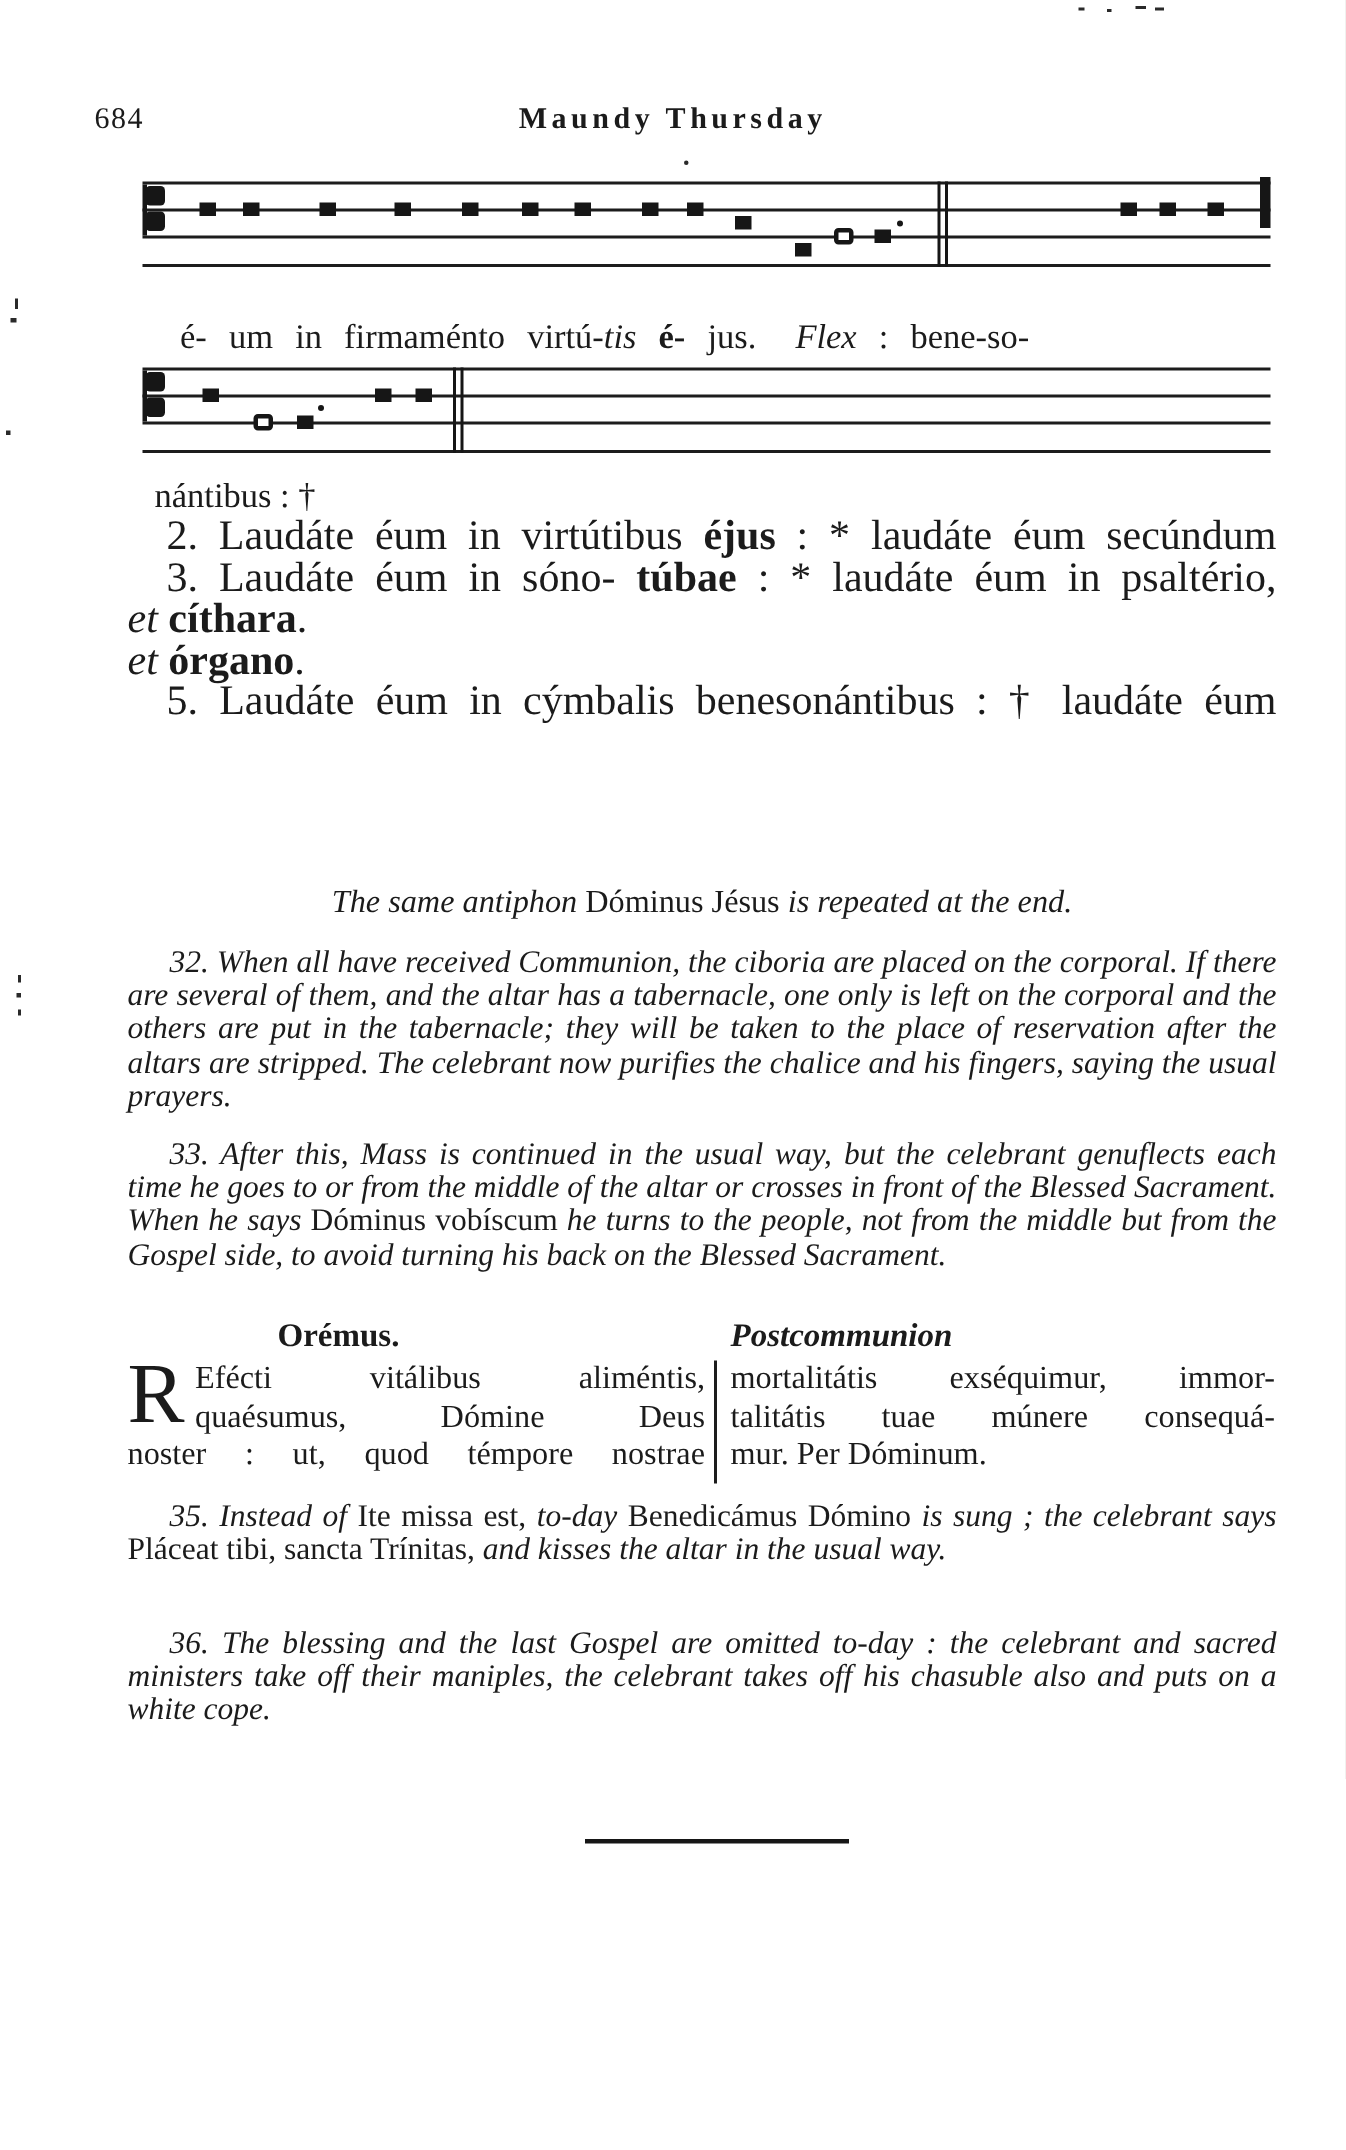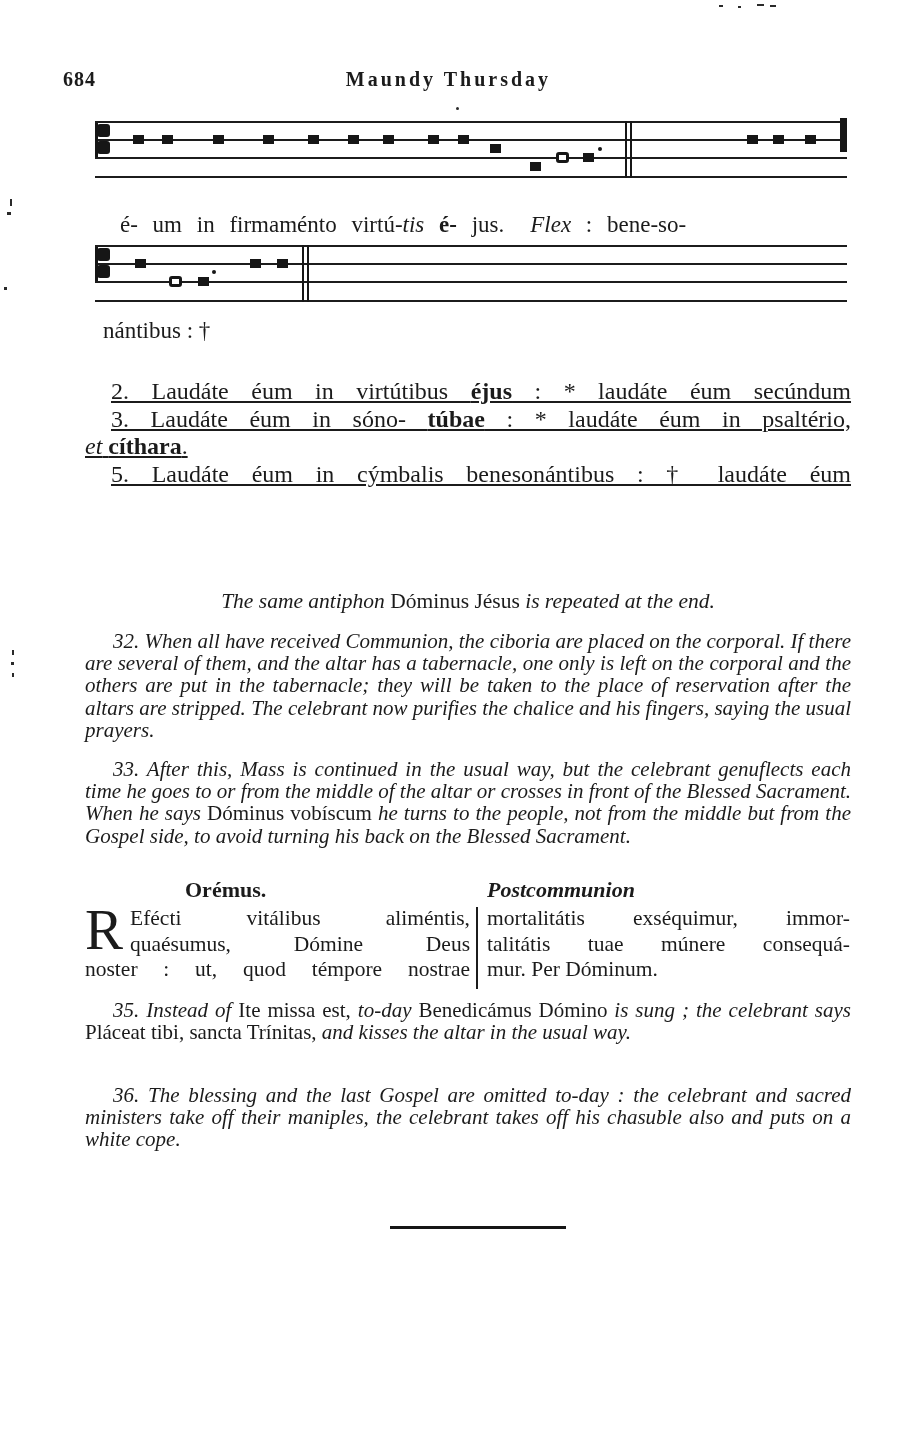--- a/index.html
+++ b/index.html
@@ -3,39 +3,39 @@
 <meta charset="utf-8">
 <style>
   html,body{margin:0;padding:0;background:#e8e8e4;}
   .page{
     position:relative;width:897px;height:1433px;margin:0 auto;
     background:#ffffff;color:#1b1b1b;
     font-family:"Liberation Serif", serif;
     overflow:hidden;
   }
   
-  .pgnum{position:absolute;left:63px;top:68px;font-size:20px;font-weight:bold;letter-spacing:1px;}
+  .pgnum{position:absolute;left:63px;top:68px;font-size:20px;font-weight:normal;letter-spacing:1px;}
   .runtitle{position:absolute;left:0;right:0;top:68px;text-align:center;font-size:20px;font-weight:bold;letter-spacing:3px;}
   
   .staff{position:absolute;}
   .sline{position:absolute;left:0;width:100%;height:2px;background:#1c1c1c;}
   .punctum{position:absolute;width:11px;height:9px;background:#161616;}
   .cavum{position:absolute;width:13px;height:11px;background:#fff;border:3px solid #161616;box-sizing:border-box;border-radius:3px;}
   .ndot{position:absolute;width:4px;height:4px;border-radius:50%;background:#161616;}
   .dbar{position:absolute;top:0;width:7px;height:57px;border-left:2px solid #161616;border-right:2px solid #161616;box-sizing:border-box;}
   .fbar{position:absolute;width:7px;background:#161616;}
   .clef{position:absolute;width:18px;height:34px;}
   .clef .stem{position:absolute;left:0;top:0;width:3px;height:34px;background:#161616;}
   .clef .b1{position:absolute;left:2px;top:1px;width:13px;height:13px;background:#161616;border-radius:3px;}
   .clef .b2{position:absolute;left:2px;top:18px;width:13px;height:13px;background:#161616;border-radius:3px;}
   
   .lyrics1{position:absolute;left:120px;top:212px;width:740px;font-size:23px;word-spacing:9px;white-space:nowrap;}
   .lyrics2{position:absolute;left:103px;top:318px;font-size:23px;}
   
-  .verses{position:absolute;left:85px;top:378px;width:766px;font-size:24px;text-decoration:underline;}
+  .verses{position:absolute;left:85px;top:344px;width:766px;font-size:28px;}
   .vline{line-height:27.5px;}
   .vline.just{text-align:justify;text-align-last:justify;}
   .vline.ind{text-indent:26px;}
   
   .antiphon{position:absolute;left:85px;top:589px;width:766px;text-align:center;font-size:21.5px;}
   .rub{position:absolute;left:85px;width:766px;font-style:italic;font-size:21px;line-height:22.2px;text-align:justify;text-indent:28px;}
   .p32{top:630px;}
   .p33{top:758px;}
   .p35{top:999px;}
   .p36{top:1084px;}
@@ -127,20 +127,21 @@
       </div>
     </div>
 
   <div class="lyrics1"><span>é- um in firmaménto virtú-</span><span class="it">tis</span><span> </span><span class="bo">é-</span><span> jus.</span><span class="it" style="margin-left: 26px;">Flex</span><span> : bene-so-</span></div>
   <div class="lyrics2">nántibus : †</div>
 
   <div class="verses" id="verses">
       <div class="vline just ind"><span>2. Laudáte éum in virtútibus </span><span class="bo">éjus</span><span> : * laudáte éum secúndum</span></div>
       <div class="vline just ind"><span>3. Laudáte éum in sóno- </span><span class="bo">túbae</span><span> : * laudáte éum in psaltério,</span></div>
       <div class="vline"><span class="it">et</span><span> </span><span class="bo">cíthara</span><span>.</span></div>
+      <div class="vline"><span class="it">et</span><span> </span><span class="bo">órgano</span><span>.</span></div>
       <div class="vline just ind"><span>5. Laudáte éum in cýmbalis benesonántibus : † laudáte éum</span></div>
     </div>
 
   <div class="antiphon"><span class="it">The same antiphon </span><span>Dóminus Jésus</span><span class="it"> is repeated at the end.</span></div>
 
   <div class="rub p32"><span>32. When all have received Communion, the ciboria are placed on the corporal.  If there are several of them, and the altar has a tabernacle, one only is left on the corporal and the others are put in the tabernacle; they will be taken to the place of reservation after the altars are stripped.  The celebrant now purifies the chalice and his fingers, saying the usual prayers.</span></div>
   <div class="rub p33"><span>33. After this, Mass is continued in the usual way, but the celebrant genuflects each time he goes to or from the middle of the altar or crosses in front of the Blessed Sacrament.  When he says </span><span class="ro">Dóminus vobíscum</span><span> he turns to the people, not from the middle but from the Gospel side, to avoid turning his back on the Blessed Sacrament.</span></div>
 
   <div class="oremus">Orémus.</div>
   <div class="postcom">Postcommunion</div>

